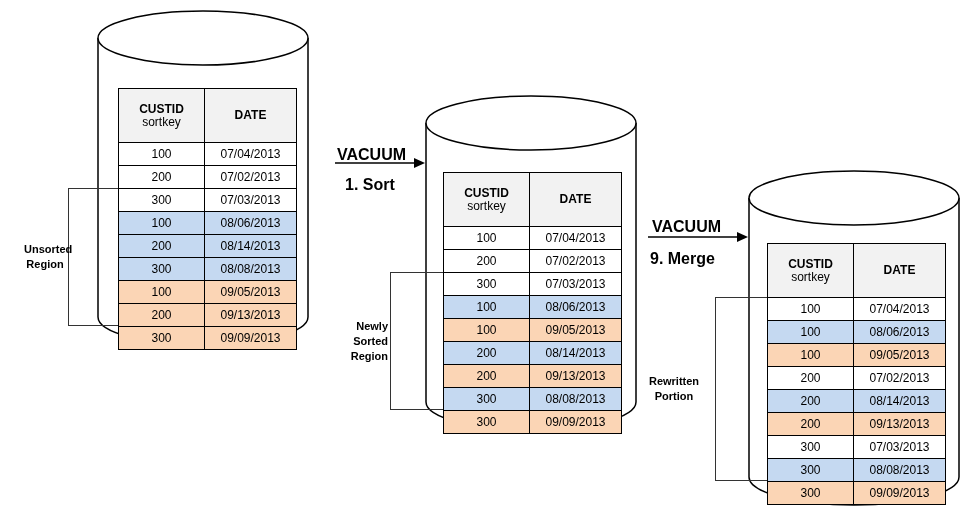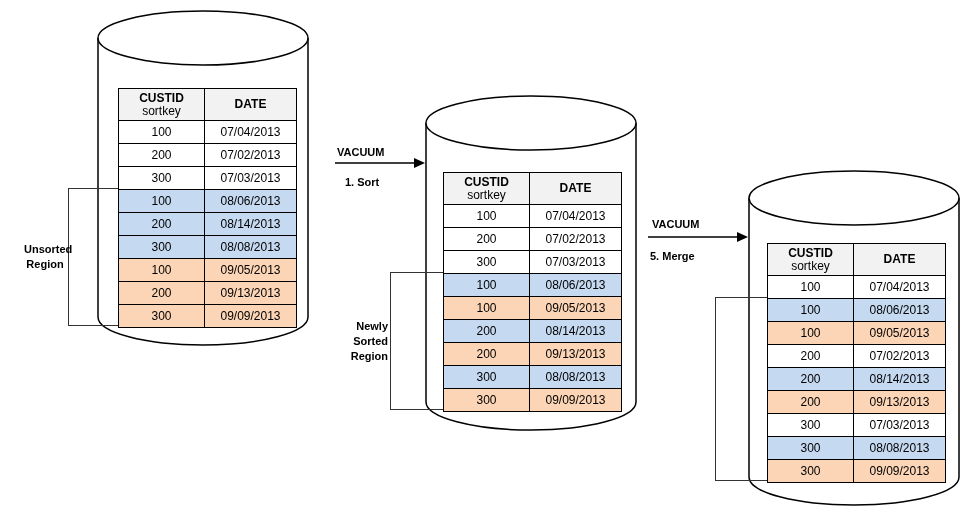--- a/index.html
+++ b/index.html
@@ -25,21 +25,21 @@
     border: 1px solid #000;
     vertical-align: middle;
     overflow: hidden;
   }
   .data-table th {
     background: var(--header-bg, #f2f2f2);
     text-align: center;
     font-size: 12px;
     font-weight: bold;
     height: 31px;
-    padding: 3px 2px;
+    padding: 14px 2px;
     line-height: 13px;
   }
   .data-table .th-sub {
     display: block;
     font-weight: normal;
     font-size: 12px;
     line-height: 12px;
   }
   .data-table td {
     font-size: 12px;
@@ -63,21 +63,21 @@
   .bracket-label {
     font-size: 11px;
     font-weight: bold;
     text-align: center;
     line-height: 15px;
     white-space: pre-line;
     transform: translateY(-50%);
   }
 
   .arrow-label {
-    font-size: 11px;
+    font-size: 16px;
     font-weight: bold;
     white-space: nowrap;
   }
 </style>
 </head>
 <body>
 
 <div class="canvas">
 
   <svg class="abs" style="left:97px; top:10px;" width="212" height="336" viewBox="0 0 212 336">
@@ -206,21 +206,21 @@
   <div class="abs bracket" style="left:390px; top:272px; width:53px; height:138px;"></div>
   <div class="abs bracket-label" style="left:322px; top:341px; width:66px;text-align:right;">Newly
 Sorted
 Region</div>
 
   <div class="abs arrow-label" style="left:652px; top:218px;">VACUUM</div>
   <svg class="abs" style="left:648px; top:230px;" width="100" height="14" viewBox="0 0 100 14">
     <line x1="0" y1="7" x2="89" y2="7" stroke="#000000" stroke-width="1.5"></line>
     <polygon points="89,2 100,7 89,12" fill="#000000"></polygon>
   </svg>
-  <div class="abs arrow-label" style="left:650px; top:250px;">5. Merge</div>
+  <div class="abs arrow-label" style="left:650px; top:250px;">9. Merge</div>
 
   <svg class="abs" style="left:748px; top:170px;" width="212" height="336" viewBox="0 0 212 336">
     <path d="M1,28 L1,307 A105,28 0 0 0 211,307 L211,28 Z" fill="#ffffff"></path>
     <path d="M1,28 L1,307 A105,28 0 0 0 211,307 L211,28" fill="none" stroke="#000000" stroke-width="1.5"></path>
     <ellipse cx="106" cy="28" rx="105" ry="27" fill="#ffffff" stroke="#000000" stroke-width="1.5"></ellipse>
   </svg>
 
   <table class="abs data-table" style="left:767px; top:243px;">
     <thead>
       <tr>
@@ -265,14 +265,16 @@
           <td>08/08/2013</td>
         </tr>
         <tr class="band-orange">
           <td>300</td>
           <td>09/09/2013</td>
         </tr>
       </tbody>
   </table>
 
   <div class="abs bracket" style="left:715px; top:297px; width:52px; height:184px;"></div>
+  <div class="abs bracket-label" style="left:636px; top:389px; width:76px;">Rewritten
+Portion</div>
 
 </div>
 
 </body></html>

